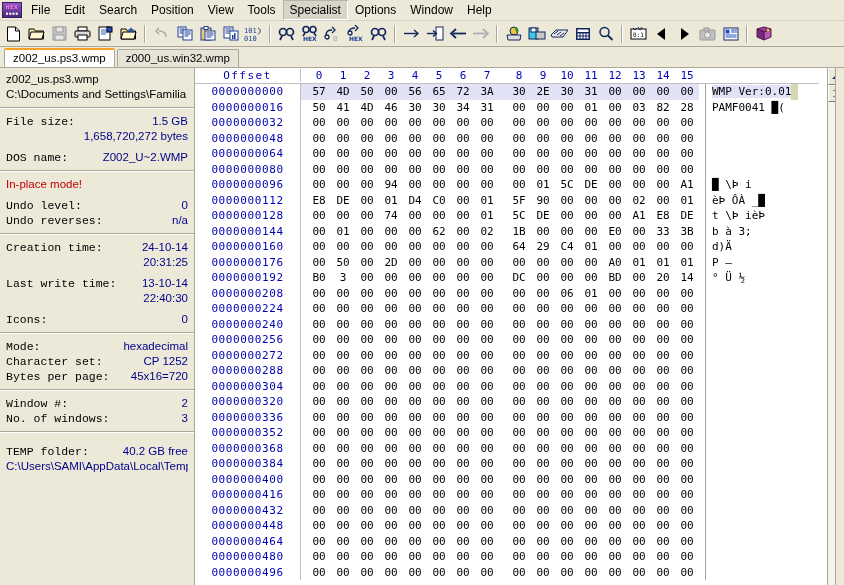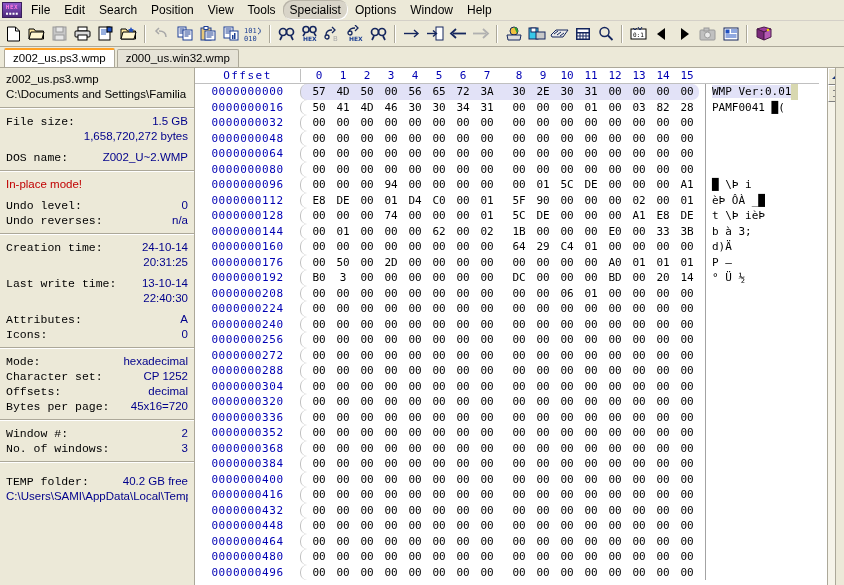--- a/index.html
+++ b/index.html
@@ -51,21 +51,20 @@
     padding: 0 7px;
     font-size: 12px;
     line-height: 20px;
     color: #000;
     white-space: nowrap;
     cursor: default;
   }
   .menu-item.active {
     background: #d8d4c8;
     box-shadow: inset 1px 1px 0 #b8b4a8, inset -1px -1px 0 #ffffff;
-    border-radius: 9px;
   }
 
   
   .toolbar {
     height: 26px;
     background: #ece9d8;
     display: flex;
     align-items: center;
     flex: 0 0 auto;
     padding: 0 2px;
@@ -247,21 +246,20 @@
     box-sizing: border-box;
   }
   .hex-row .bytes {
     flex: 0 0 auto;
     display: flex;
     border-left: 1px solid #c0c0c0;
     padding-left: 6px;
     height: 15.5px;
     align-items: center;
     box-sizing: border-box;
-    border-radius: 7px;
   }
   .hex-row .bytes .b {
     width: 24px;
     text-align: center;
     color: #000000;
     box-sizing: border-box;
   }
   .hex-row .bytes .b.gap { margin-left: 8px; }
   .hex-row .ascii {
     flex: 1 1 auto;
@@ -656,41 +654,33 @@
 
       <div class="info-row">
         <span class="lbl">Last write time:</span>
         <span class="val">13-10-14</span>
       </div>
       <div class="info-right">22:40:30</div>
 
       <div class="spacer6"></div>
 
       <div class="info-row">
-        <span class="lbl">Attributes:</span>
-        <span class="val">A</span>
-      </div>
-      <div class="info-row">
         <span class="lbl">Icons:</span>
         <span class="val">0</span>
       </div>
 
       <div class="hsep"></div>
 
       <div class="info-row">
         <span class="lbl">Mode:</span>
         <span class="val">hexadecimal</span>
       </div>
       <div class="info-row">
         <span class="lbl">Character set:</span>
         <span class="val">CP 1252</span>
-      </div>
-      <div class="info-row">
-        <span class="lbl">Offsets:</span>
-        <span class="val">decimal</span>
       </div>
       <div class="info-row">
         <span class="lbl">Bytes per page:</span>
         <span class="val">45x16=720</span>
       </div>
 
       <div class="hsep"></div>
 
       <div class="info-row">
         <span class="lbl">Window #:</span>

